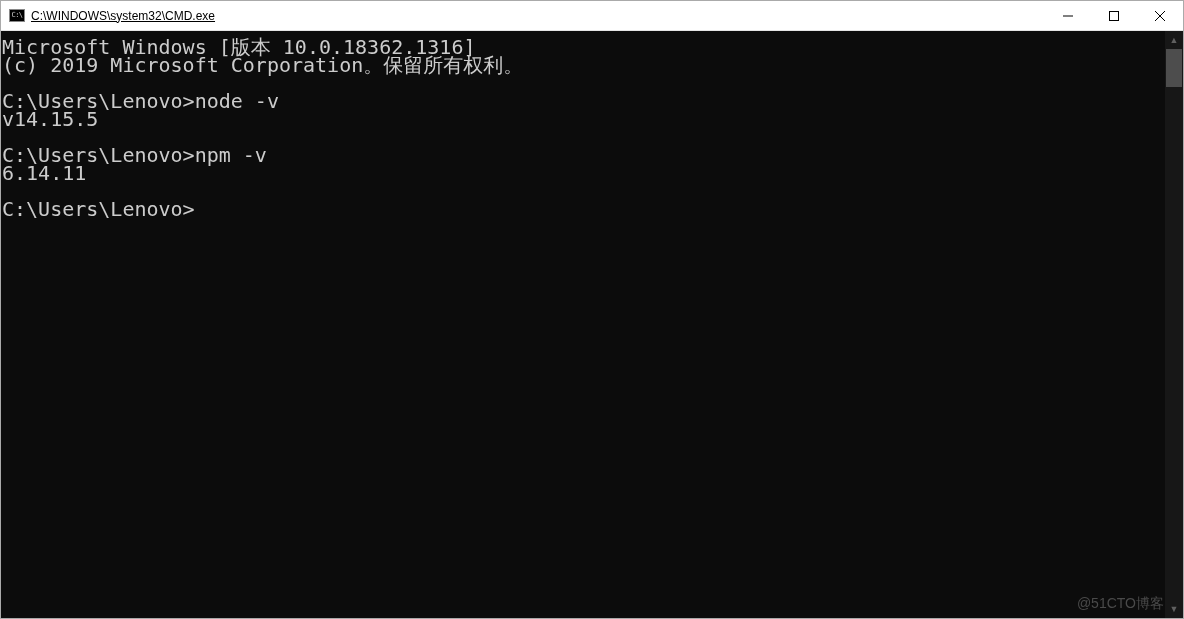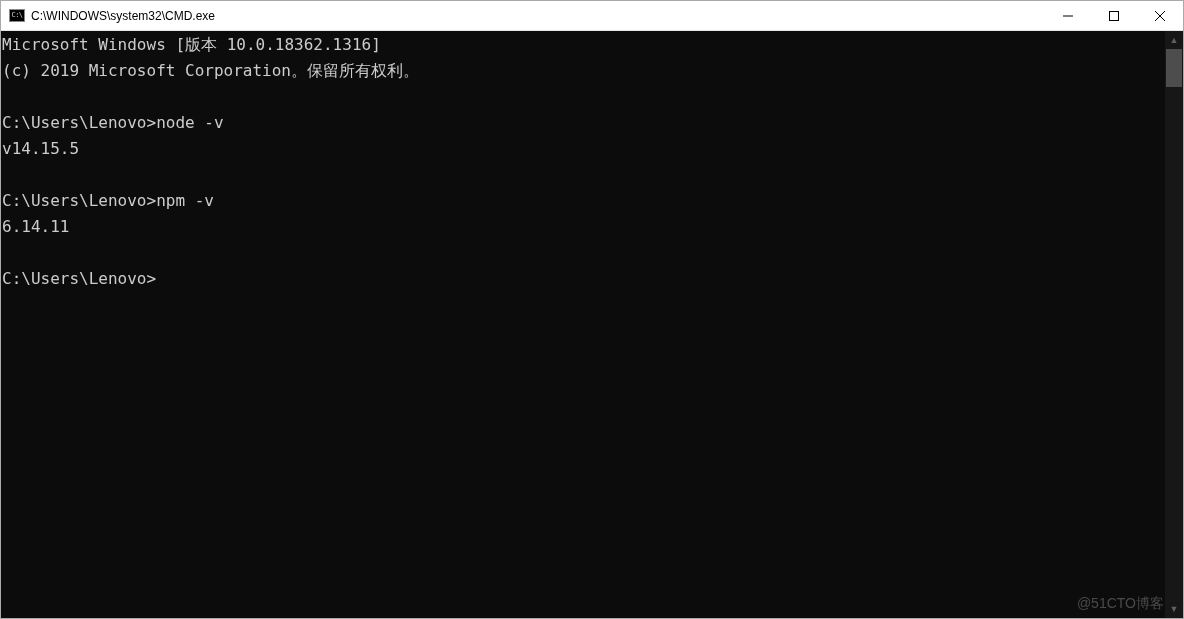--- a/index.html
+++ b/index.html
@@ -42,20 +42,21 @@
       font-size:7px;
       font-family: monospace;
       line-height:1;
       letter-spacing:-0.5px;
     }
     .titlebar-title {
       font-size: 12px;
       color: #000;
       flex: 1;
       white-space: nowrap;
+      text-decoration: underline;
     }
     .win-controls {
       display: flex;
       height: 100%;
     }
     .win-btn {
       width: 46px;
       height: 100%;
       display: flex;
       align-items: center;
@@ -67,25 +68,26 @@
       flex: 1;
       display: flex;
       background: #0c0c0c;
       min-height: 0;
     }
     .console {
       flex: 1;
       background: #0c0c0c;
       color: #cccccc;
       font-family: "NSimSun","SimSun","Consolas",monospace;
-      font-size: 16px;
-      line-height: 26px;
+      font-size: 20px;
+      line-height: 18px;
       padding: 1px 0 0 1px;
       white-space: pre;
       overflow: hidden;
+      margin-top: 6px;
     }
     .scrollbar {
       width: 18px;
       background: #171717;
       position: relative;
     }
     .scroll-arrow {
       width: 18px;
       height: 18px;
       display:flex;

